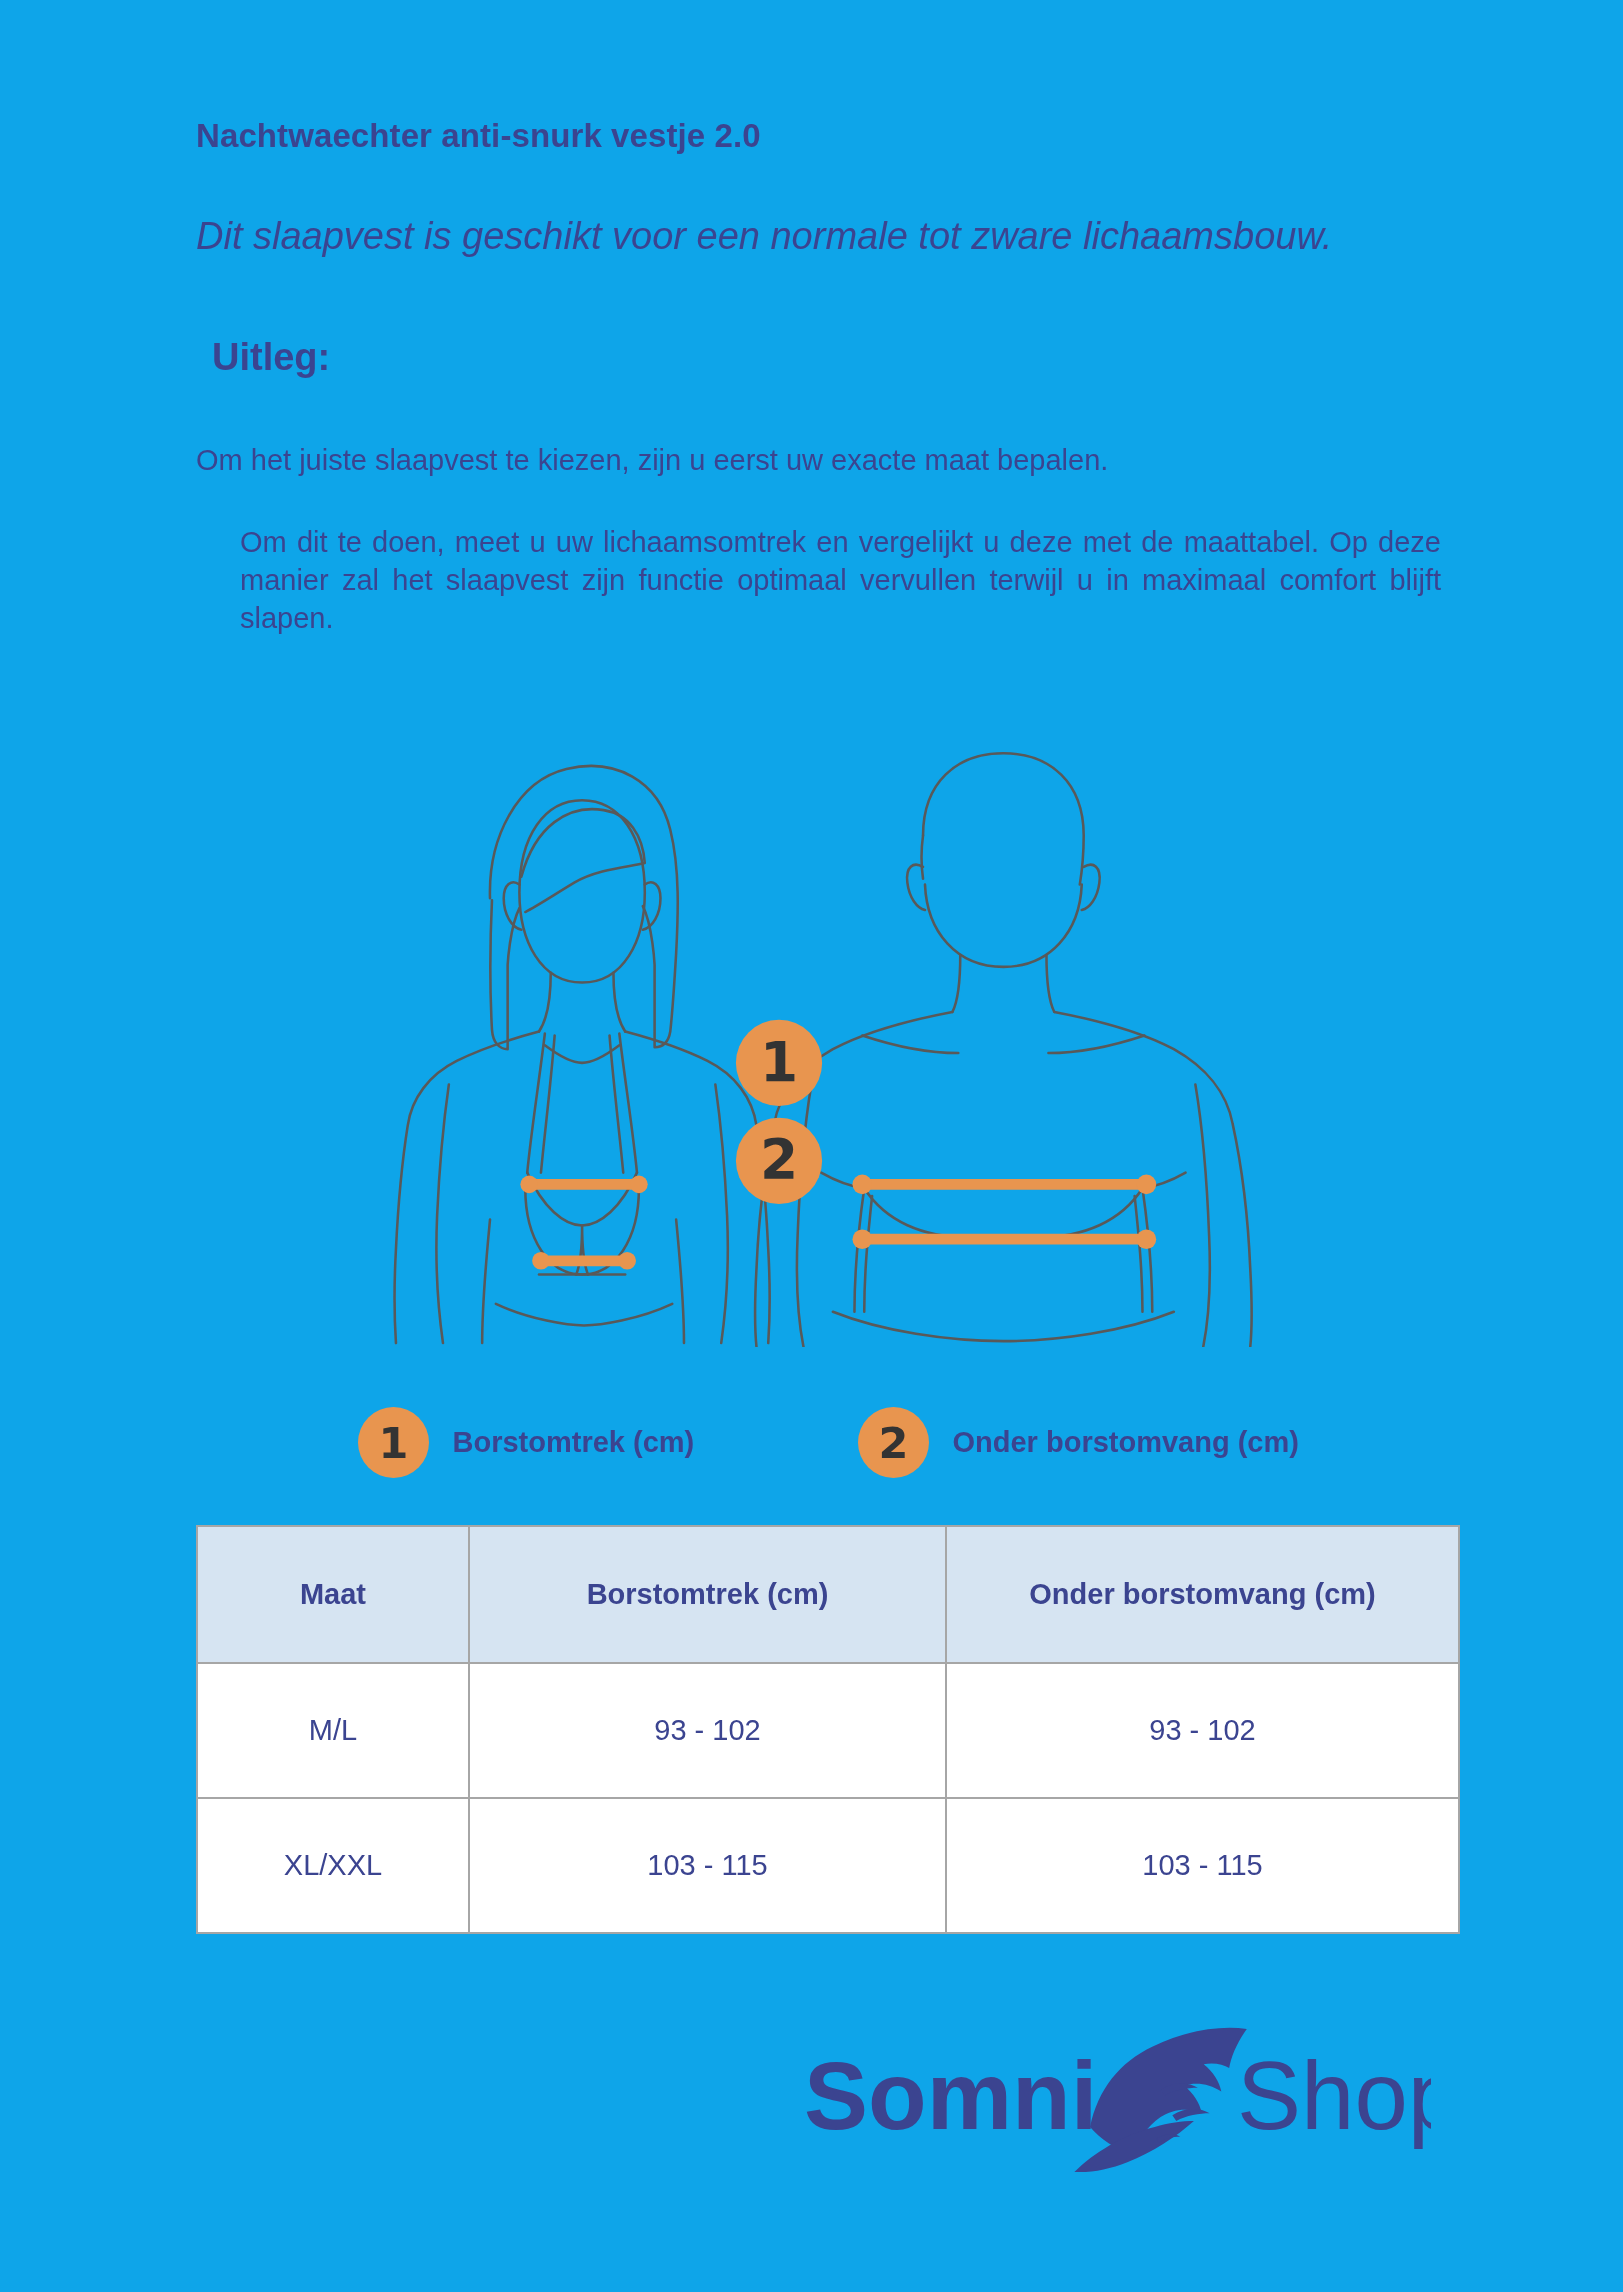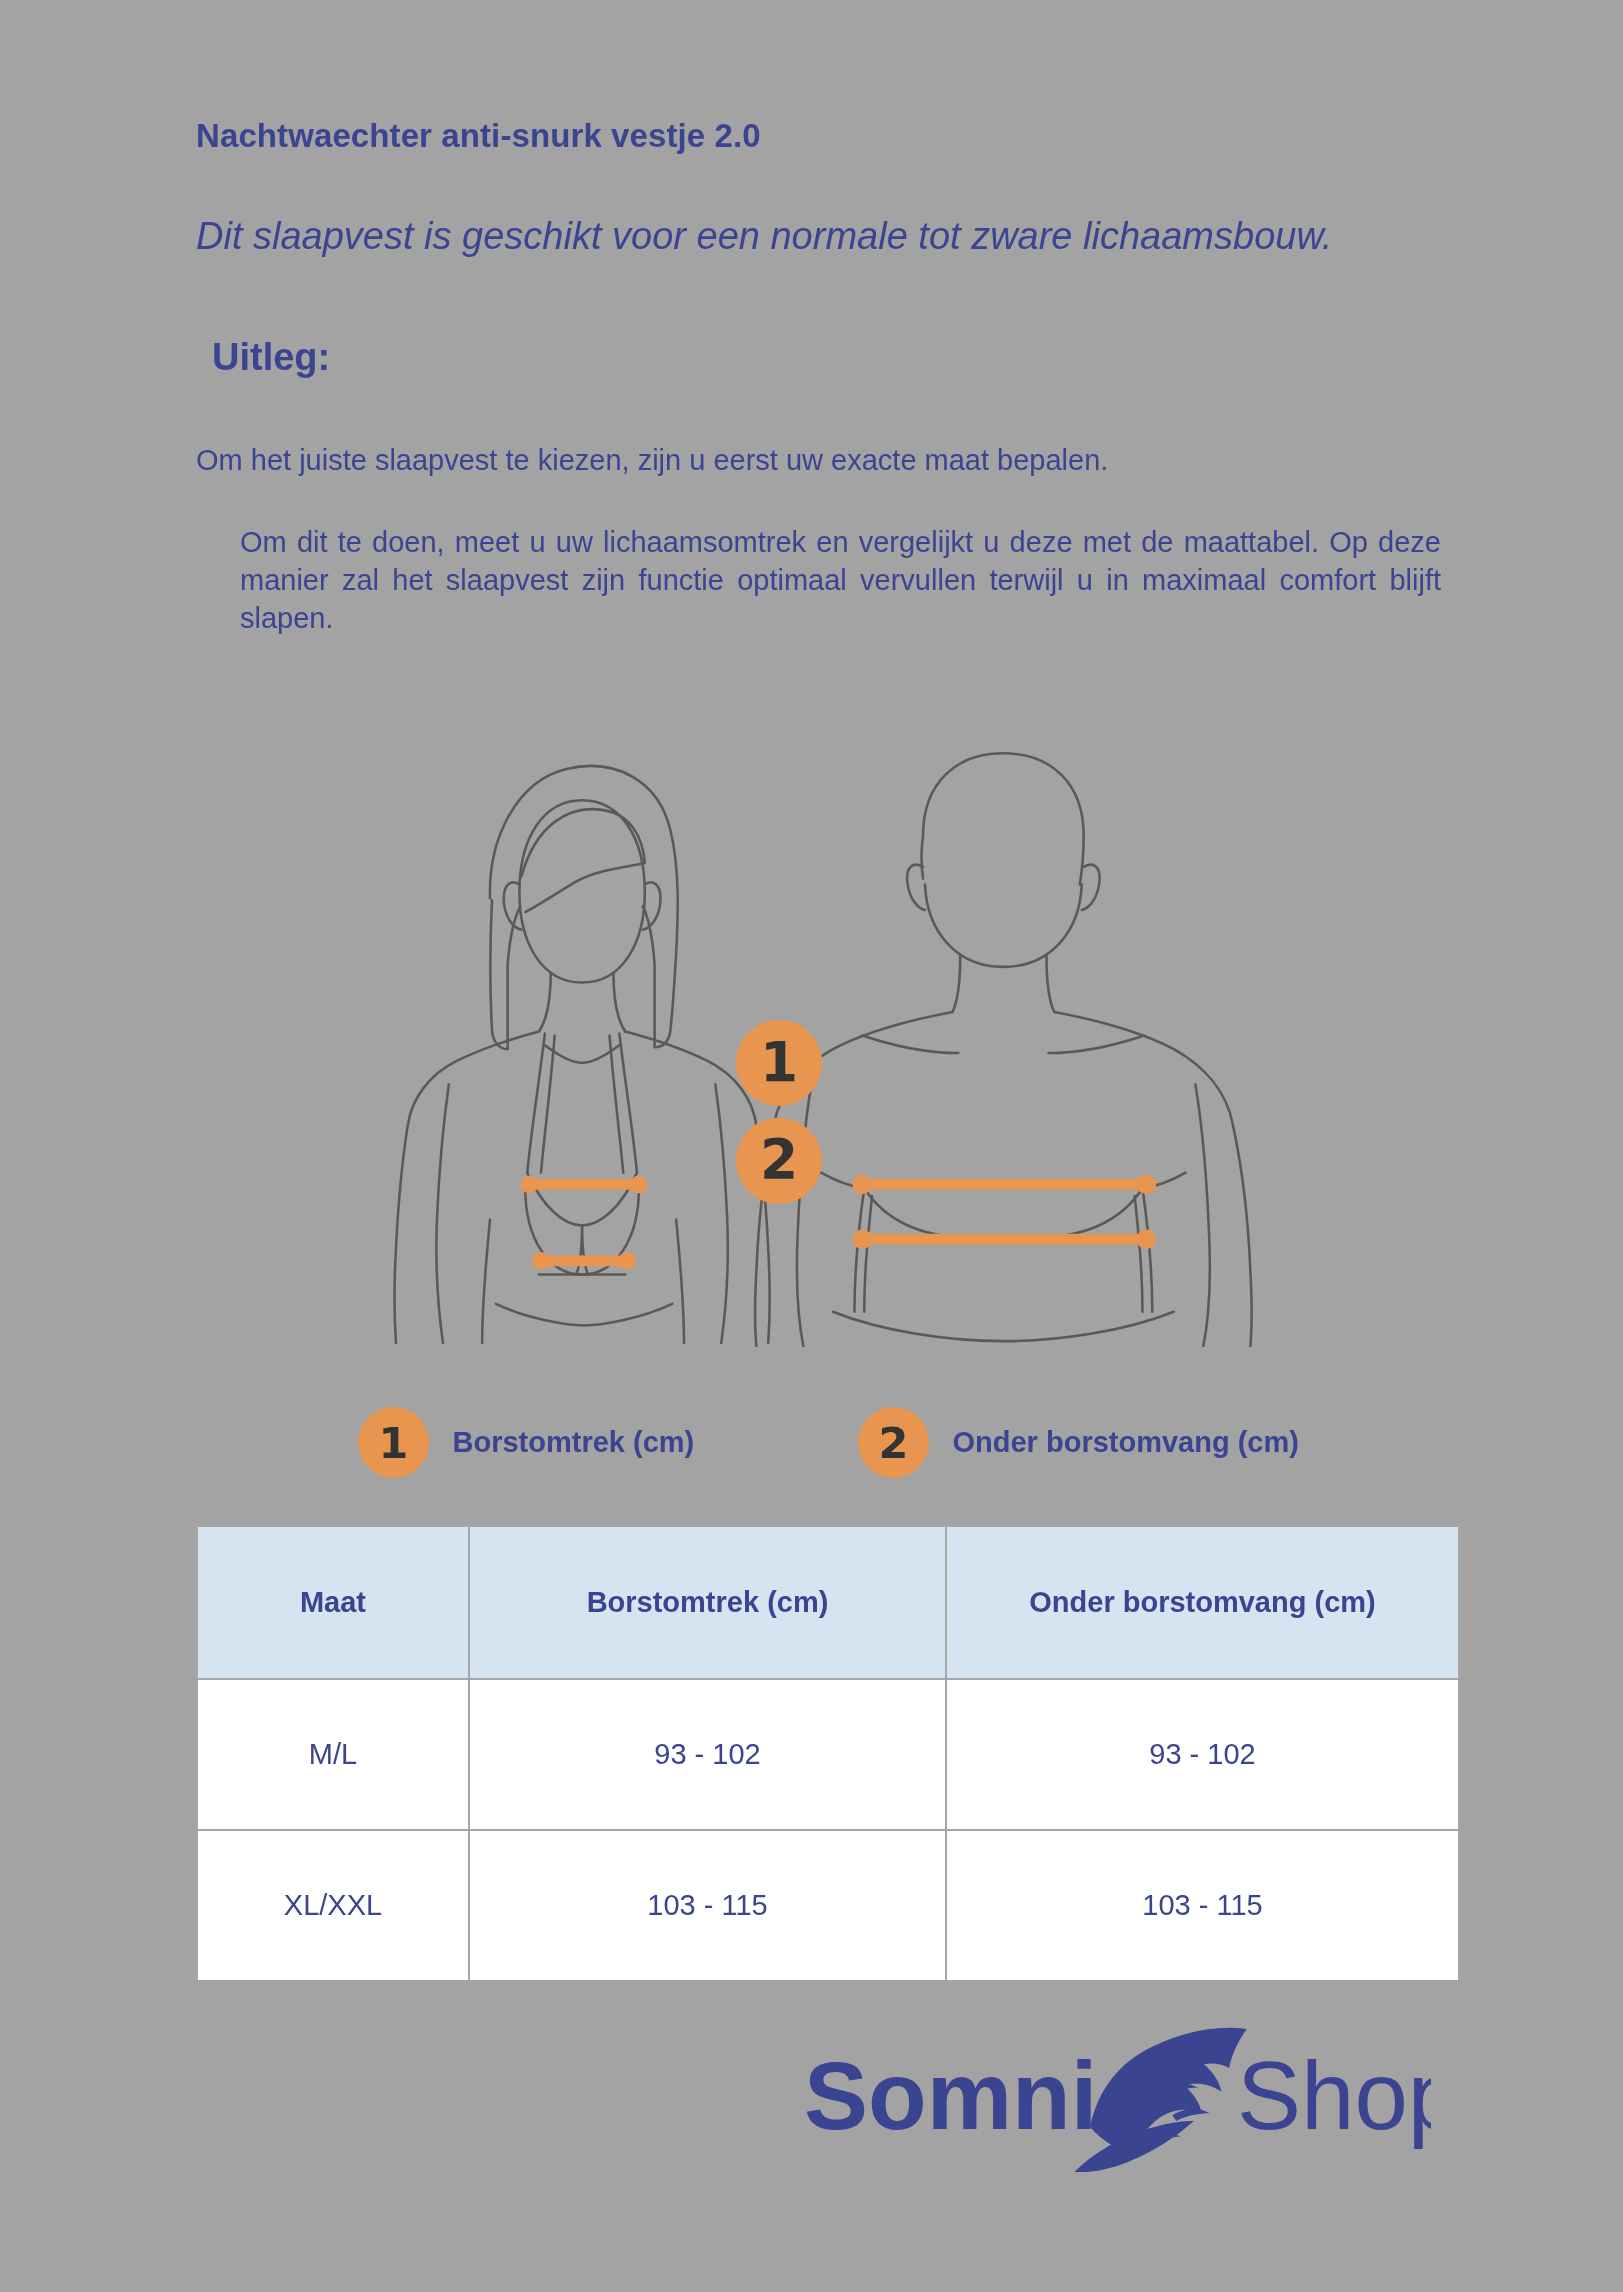--- a/index.html
+++ b/index.html
@@ -11,21 +11,21 @@
     width: 1623px;
     height: 2293px;
     font-family: "Liberation Sans", sans-serif;
     color: #3b4490;
     position: relative;
     overflow: hidden;
   }
   .page {
     position: absolute;
     inset: 0;
-    background: #a3a3a3;
+    background: #0ea5e9;
   }
 
   
   .content {
     position: absolute;
     left: 196px;
     top: 116px;
     width: 1245px;
   }
   .doc-title {
@@ -120,21 +120,21 @@
     table-layout: fixed;
   }
   .size-table th,
   .size-table td {
     border: 2.9px solid #a6a6a6;
     text-align: center;
     vertical-align: middle;
     color: #3b4490;
     font-size: 29px;
     font-weight: normal;
-    padding: 8px;
+    padding: 0;
   }
   .size-table th {
     background: #d6e4f2;
     height: 135px;
     font-weight: bold;
   }
   .size-table td {
     background: #ffffff;
     height: 133px;
     margin-left: 7px;

